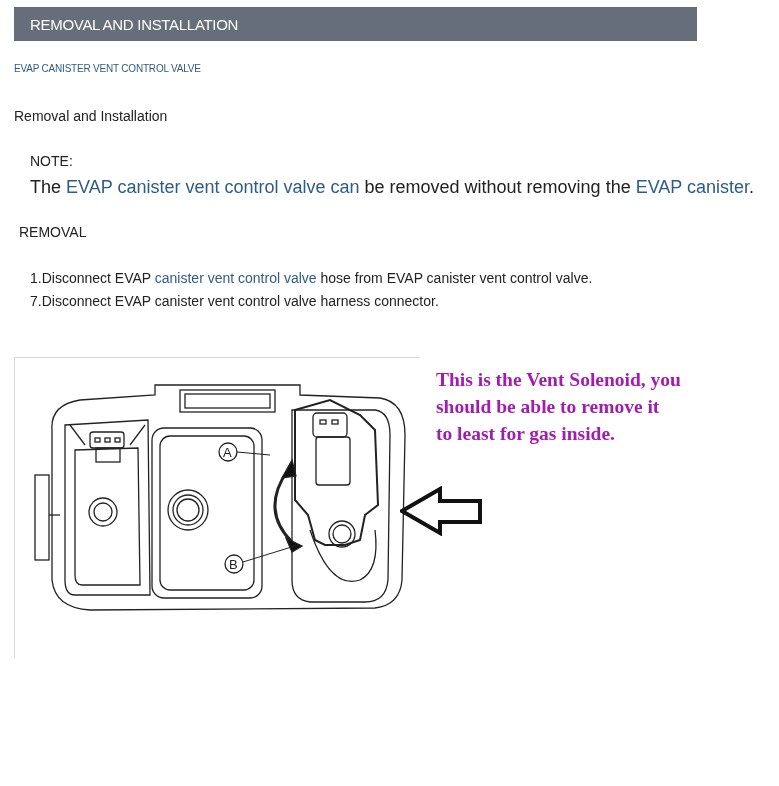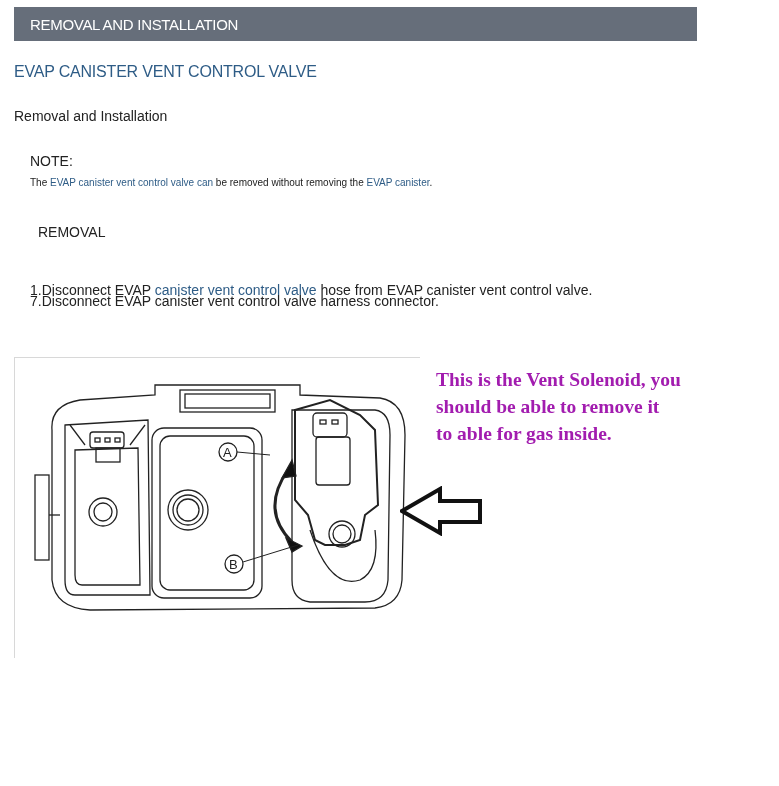--- a/index.html
+++ b/index.html
@@ -2,30 +2,30 @@
 <html><head>
 <meta charset="utf-8">
 <style>
   html, body { margin: 0; padding: 0; background: #ffffff; }
   body { width: 779px; height: 786px; position: relative; overflow: hidden;
          font-family: "Liberation Sans", sans-serif; color: #222; }
   .header-bar { position: absolute; left: 14px; top: 7px; width: 683px; height: 34px;
                 background: #666e7a; }
   .header-bar span { position: absolute; left: 16px; top: 9px; color: #fff;
                      font-size: 15px; letter-spacing: -0.3px; }
-  .section-title { position: absolute; left: 14px; top: 63px; font-size: 16px;
+  .section-title { position: absolute; left: 14px; top: 63px; font-size: 10px;
                    color: #2e5c86; letter-spacing: -0.2px; }
   .sub-title { position: absolute; left: 14px; top: 108px; font-size: 14px; color: #222; }
   .note-label { position: absolute; left: 30px; top: 153px; font-size: 14px; color: #222; }
-  .note-text { position: absolute; left: 30px; top: 177px; font-size: 10px; color: #222;
+  .note-text { position: absolute; left: 30px; top: 177px; font-size: 18px; color: #222;
                white-space: nowrap; text-align: center; }
   .link { color: #2e5c86; }
-  .removal-head { position: absolute; left: 38px; top: 224px; font-size: 14px; color: #222; }
+  .removal-head { position: absolute; left: 19px; top: 224px; font-size: 14px; color: #222; }
   .step { position: absolute; left: 30px; font-size: 14px; color: #222; white-space: nowrap; }
-  .step1 { top: 282px; } .step2 { top: 293px; }
+  .step1 { top: 270px; } .step2 { top: 293px; }
   .figure-frame { position: absolute; left: 14px; top: 357px; width: 405px; height: 300px;
                   border-top: 1px solid #d8d8d8; border-left: 1px solid #d8d8d8; }
   .diagram { position: absolute; left: 30px; top: 380px; }
   .annotation { position: absolute; left: 436px; top: 366px; width: 340px;
                 font-family: "Liberation Serif", serif; font-weight: bold; font-size: 19.5px;
                 line-height: 27px; color: #a21caf; }
   .callout-arrow { position: absolute; left: 400px; top: 486px; }
 </style>
 </head>
 <body>
@@ -92,18 +92,18 @@
   <text x="193" y="77" font-family="Liberation Sans, sans-serif" font-size="13" fill="#222" stroke="none">A</text>
   <line x1="207" y1="72" x2="240" y2="75" stroke-width="1"></line>
   <circle cx="204" cy="184" r="9"></circle>
   <text x="199" y="189" font-family="Liberation Sans, sans-serif" font-size="13" fill="#222" stroke="none">B</text>
   <line x1="213" y1="182" x2="268" y2="165" stroke-width="1"></line>
 </svg>
 
 <div class="annotation">
   <div>This is the Vent Solenoid, you</div>
   <div>should be able to remove it</div>
-  <div>to able for gas inside.</div>
+  <div>to least for gas inside.</div>
 </div>
 
 <svg class="callout-arrow" width="84" height="50" viewBox="0 0 84 50">
   <path d="M2 25 L40 3 L40 15 L80 15 L80 36 L40 36 L40 47 Z" fill="#fff" stroke="#111" stroke-width="4" stroke-linejoin="miter"></path>
 </svg>
 
 </body></html>

